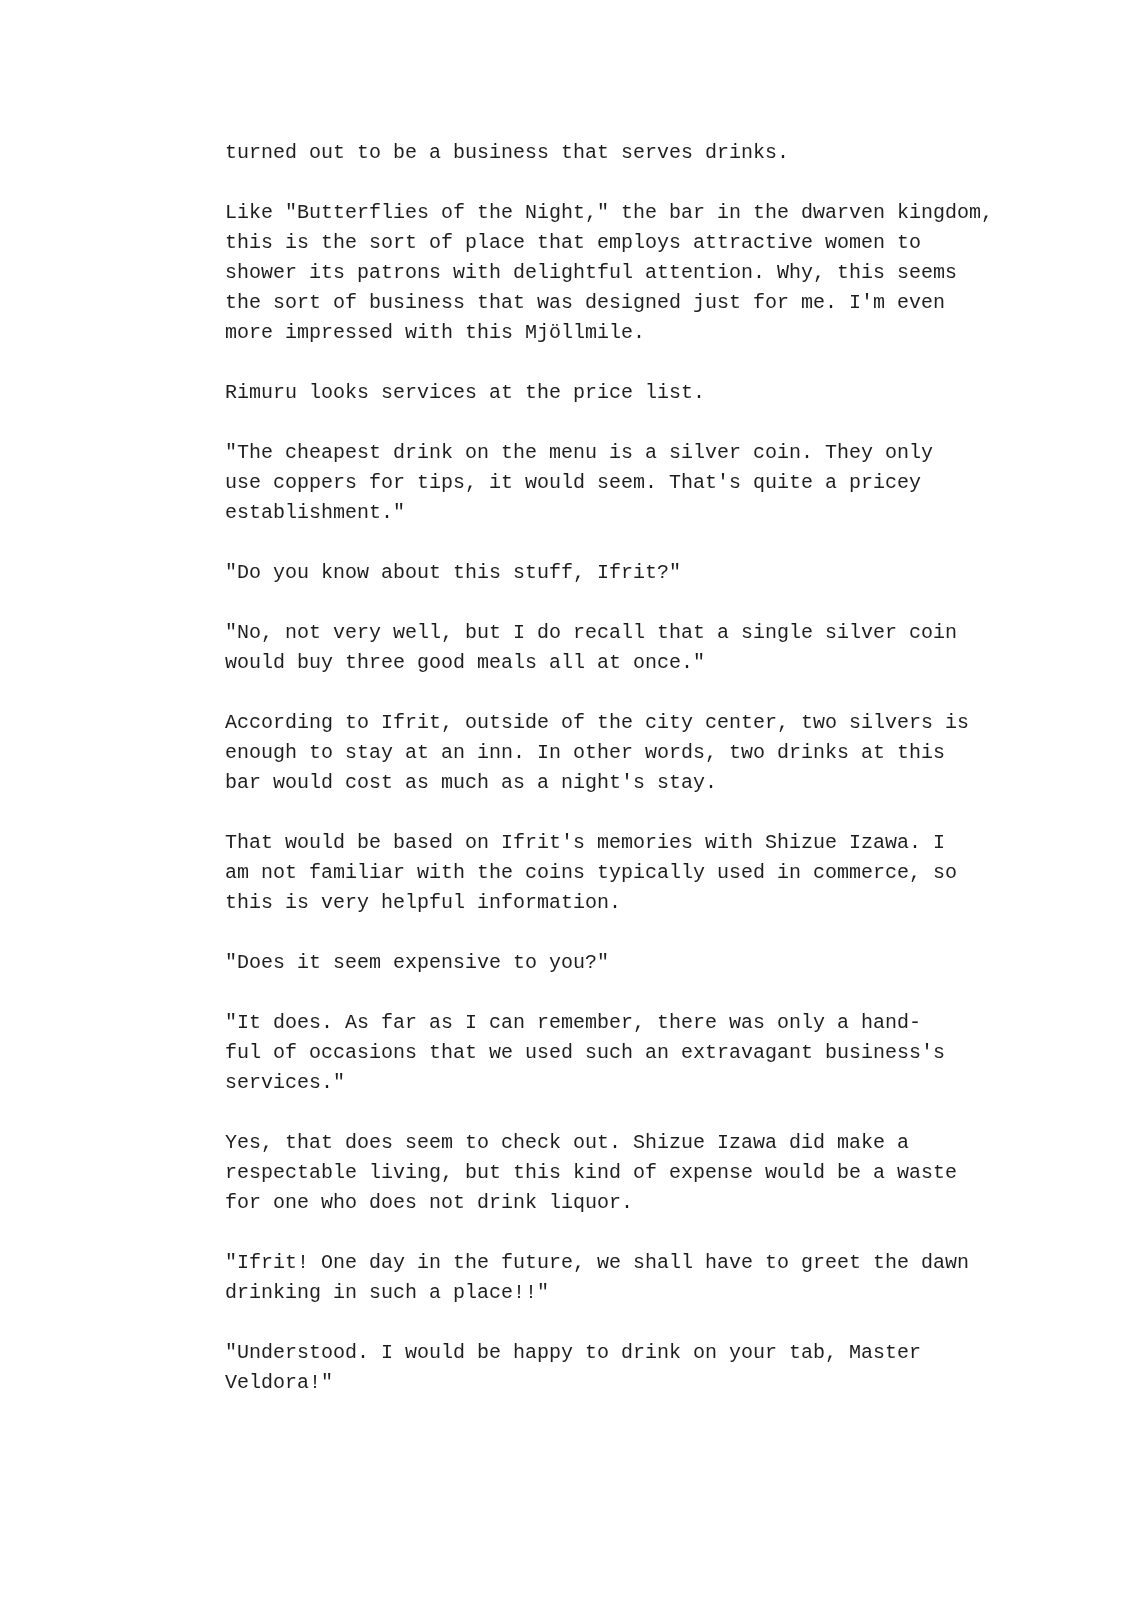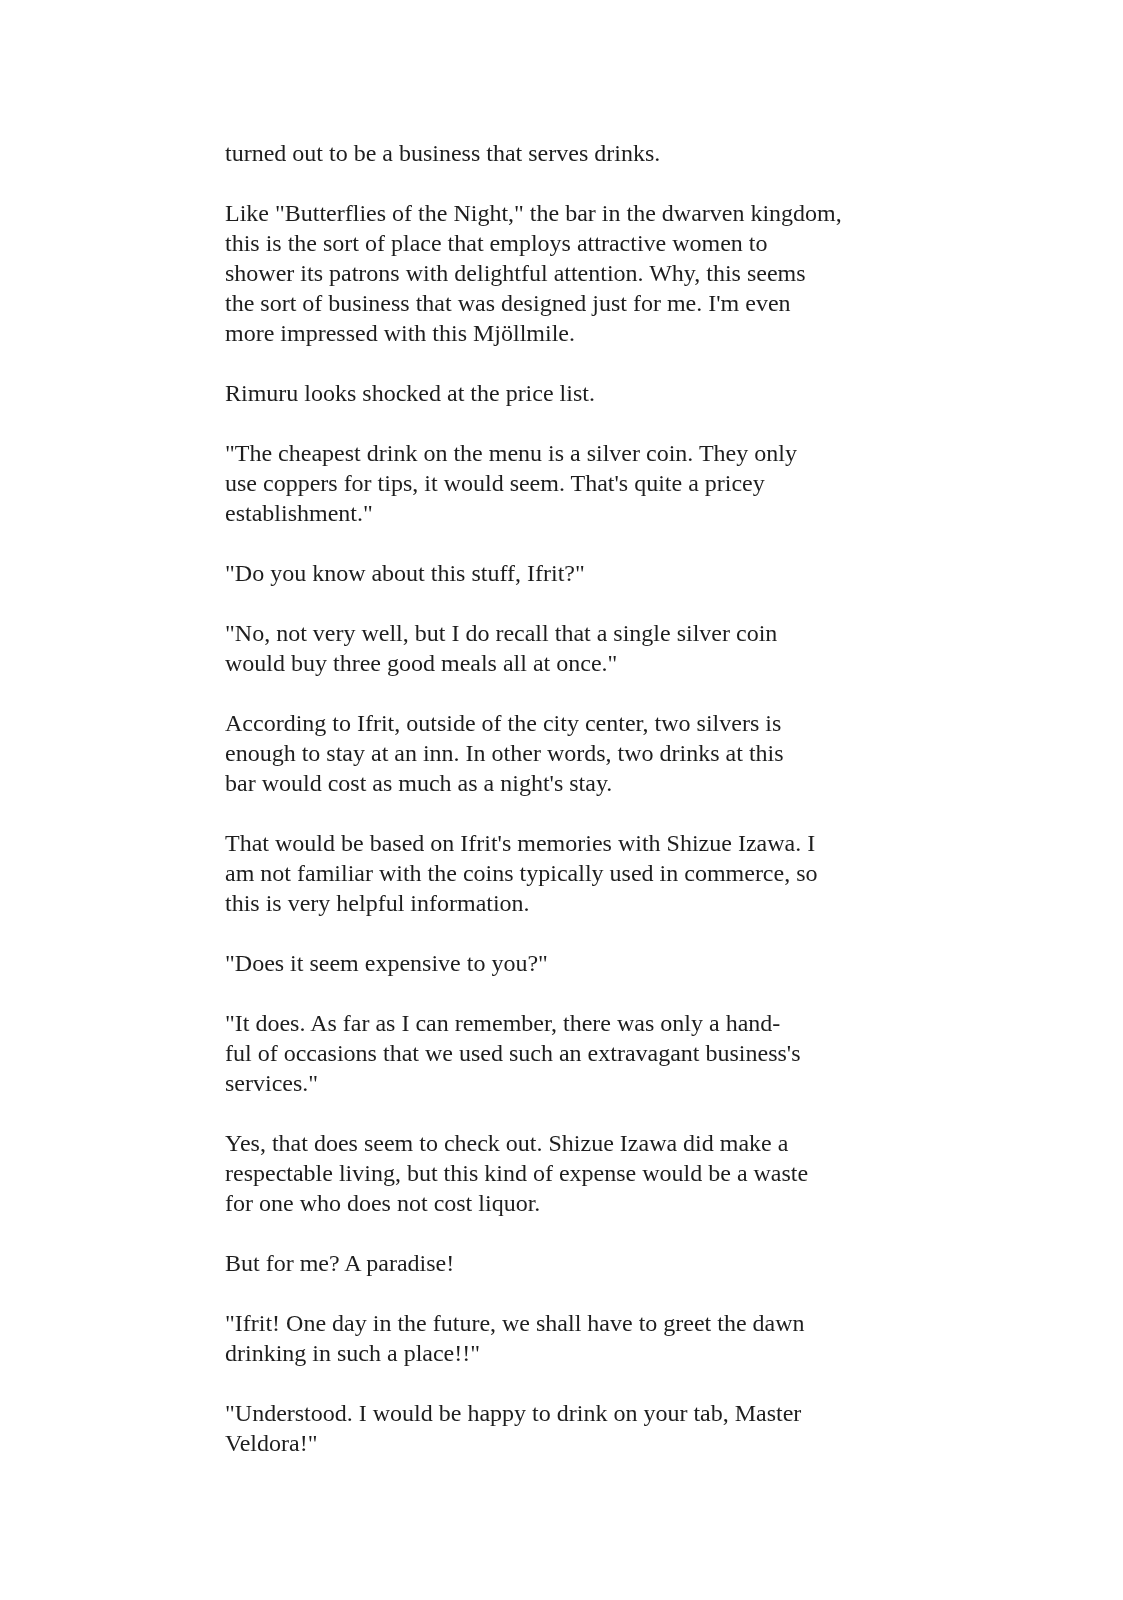--- a/index.html
+++ b/index.html
@@ -16,22 +16,22 @@
   .book-page {
     position: absolute;
     inset: 0;
     background: #ffffff;
   }
   .text-block {
     position: absolute;
     left: 225px;
     top: 138px;
     width: 700px;
-    font-family: Liberation Serif, serif;
-    font-size: 24px;
+    font-family: Liberation Mono, monospace;
+    font-size: 20px;
     line-height: 30px;
     color: #1e1e1e;
     text-rendering: optimizeLegibility;
   }
   .text-block p {
     margin: 0 0 30px 0;
     white-space: pre;
   }
   .text-block p:last-child {
     margin-bottom: 0;
@@ -41,39 +41,38 @@
 <body>
 
 <div class="book-page">
   <div class="text-block">
     <p>turned out to be a business that serves drinks.</p>
     <p>Like "Butterflies of the Night," the bar in the dwarven kingdom,
 this is the sort of place that employs attractive women to
 shower its patrons with delightful attention. Why, this seems
 the sort of business that was designed just for me. I'm even
 more impressed with this Mjöllmile.</p>
-    <p>Rimuru looks shocked at the price list.</p>
+    <p>Rimuru looks services at the price list.</p>
     <p>"The cheapest drink on the menu is a silver coin. They only
 use coppers for tips, it would seem. That's quite a pricey
 establishment."</p>
     <p>"Do you know about this stuff, Ifrit?"</p>
     <p>"No, not very well, but I do recall that a single silver coin
 would buy three good meals all at once."</p>
     <p>According to Ifrit, outside of the city center, two silvers is
 enough to stay at an inn. In other words, two drinks at this
 bar would cost as much as a night's stay.</p>
     <p>That would be based on Ifrit's memories with Shizue Izawa. I
 am not familiar with the coins typically used in commerce, so
 this is very helpful information.</p>
     <p>"Does it seem expensive to you?"</p>
     <p>"It does. As far as I can remember, there was only a hand-
 ful of occasions that we used such an extravagant business's
 services."</p>
     <p>Yes, that does seem to check out. Shizue Izawa did make a
 respectable living, but this kind of expense would be a waste
-for one who does not cost liquor.</p>
-    <p>But for me? A paradise!</p>
+for one who does not drink liquor.</p>
     <p>"Ifrit! One day in the future, we shall have to greet the dawn
 drinking in such a place!!"</p>
     <p>"Understood. I would be happy to drink on your tab, Master
 Veldora!"</p>
   </div>
 </div>
 
 </body></html>

